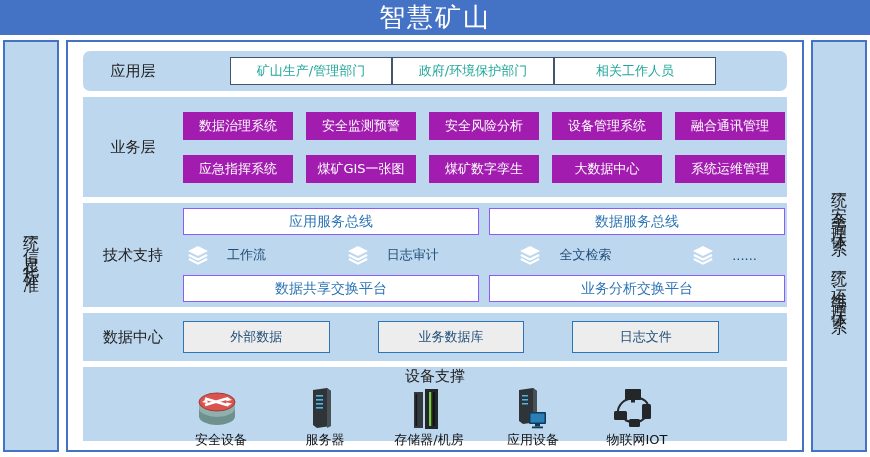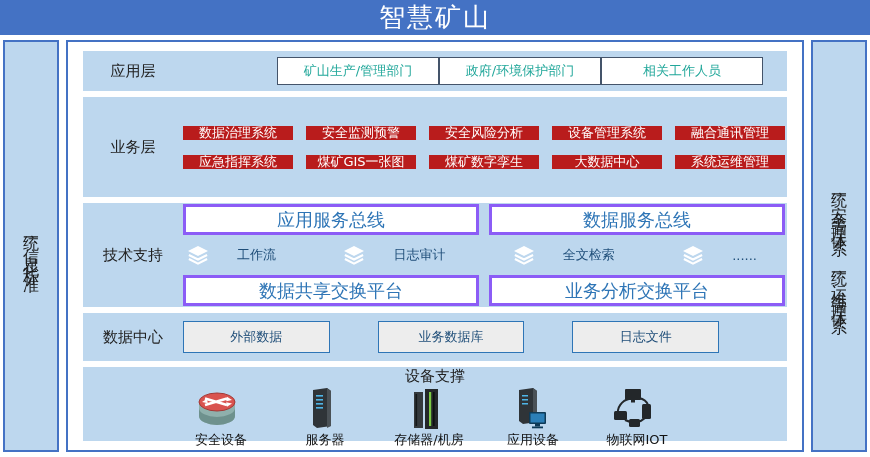--- a/index.html
+++ b/index.html
@@ -15,39 +15,39 @@
   .vtext{writing-mode:vertical-rl;text-orientation:upright;font-size:16px;color:#1a1a1a;letter-spacing:7px;line-height:1;}
 
   .main{flex:1;border:2px solid #4472C4;background:#fff;box-sizing:border-box;
         padding:9px 15px;display:flex;flex-direction:column;gap:6px;}
 
   .band{background:#BDD7EE;display:flex;align-items:center;}
   .band-label{width:100px;text-align:center;font-size:15px;color:#222;flex-shrink:0;}
   .band-content{flex:1;min-width:0;}
 
   
-  .band-app{height:40px;}
-  .app-row{display:flex;justify-content:flex-end;padding-right:24px;}
+  .band-app{height:40px;border-radius:7px;}
+  .app-row{display:flex;justify-content:center;padding-right:24px;}
   .app-box{width:160px;height:26px;background:#fff;border:1px solid #44546A;color:#21A79A;
            display:flex;align-items:center;justify-content:center;font-size:13px;}
 
   
   .band-biz{height:100px;}
   .biz-row{display:flex;gap:13px;padding-right:2px;}
   .biz-row + .biz-row{margin-top:15px;}
-  .biz-btn{flex:1;height:14px;background:#b91c1c;color:#fff;display:flex;align-items:center;
+  .biz-btn{flex:1;height:28px;background:#a21caf;color:#fff;display:flex;align-items:center;
            justify-content:center;font-size:13px;white-space:nowrap;}
 
   
   .band-tech{height:104px;}
   .bus-row{display:flex;gap:10px;padding-right:2px;}
-  .bus-box{flex:1;height:25px;background:#fff;border:3px solid #8b5cf6;color:#2E75B6;
-           display:flex;align-items:center;justify-content:center;font-size:18px;}
+  .bus-box{flex:1;height:25px;background:#fff;border:1px solid #8b5cf6;color:#2E75B6;
+           display:flex;align-items:center;justify-content:center;font-size:14px;}
   .mw-row{display:flex;align-items:center;justify-content:space-between;margin:10px 0;padding:0 30px 0 4px;}
-  .mw-item{display:flex;align-items:center;gap:28px;color:#1F4E79;font-size:13px;}
+  .mw-item{display:flex;align-items:center;gap:18px;color:#1F4E79;font-size:13px;}
   .mw-item svg{display:block;}
 
   
   .band-dc{height:48px;}
   .dc-row{display:flex;gap:48px;padding-right:68px;justify-content:center;}
   .dc-box{flex:1;height:30px;background:#EDEDED;border:1px solid #2E75B6;color:#1F4E79;
           display:flex;align-items:center;justify-content:center;font-size:13px;}
 
   
   .band-eq{height:74px;flex-direction:column;}

